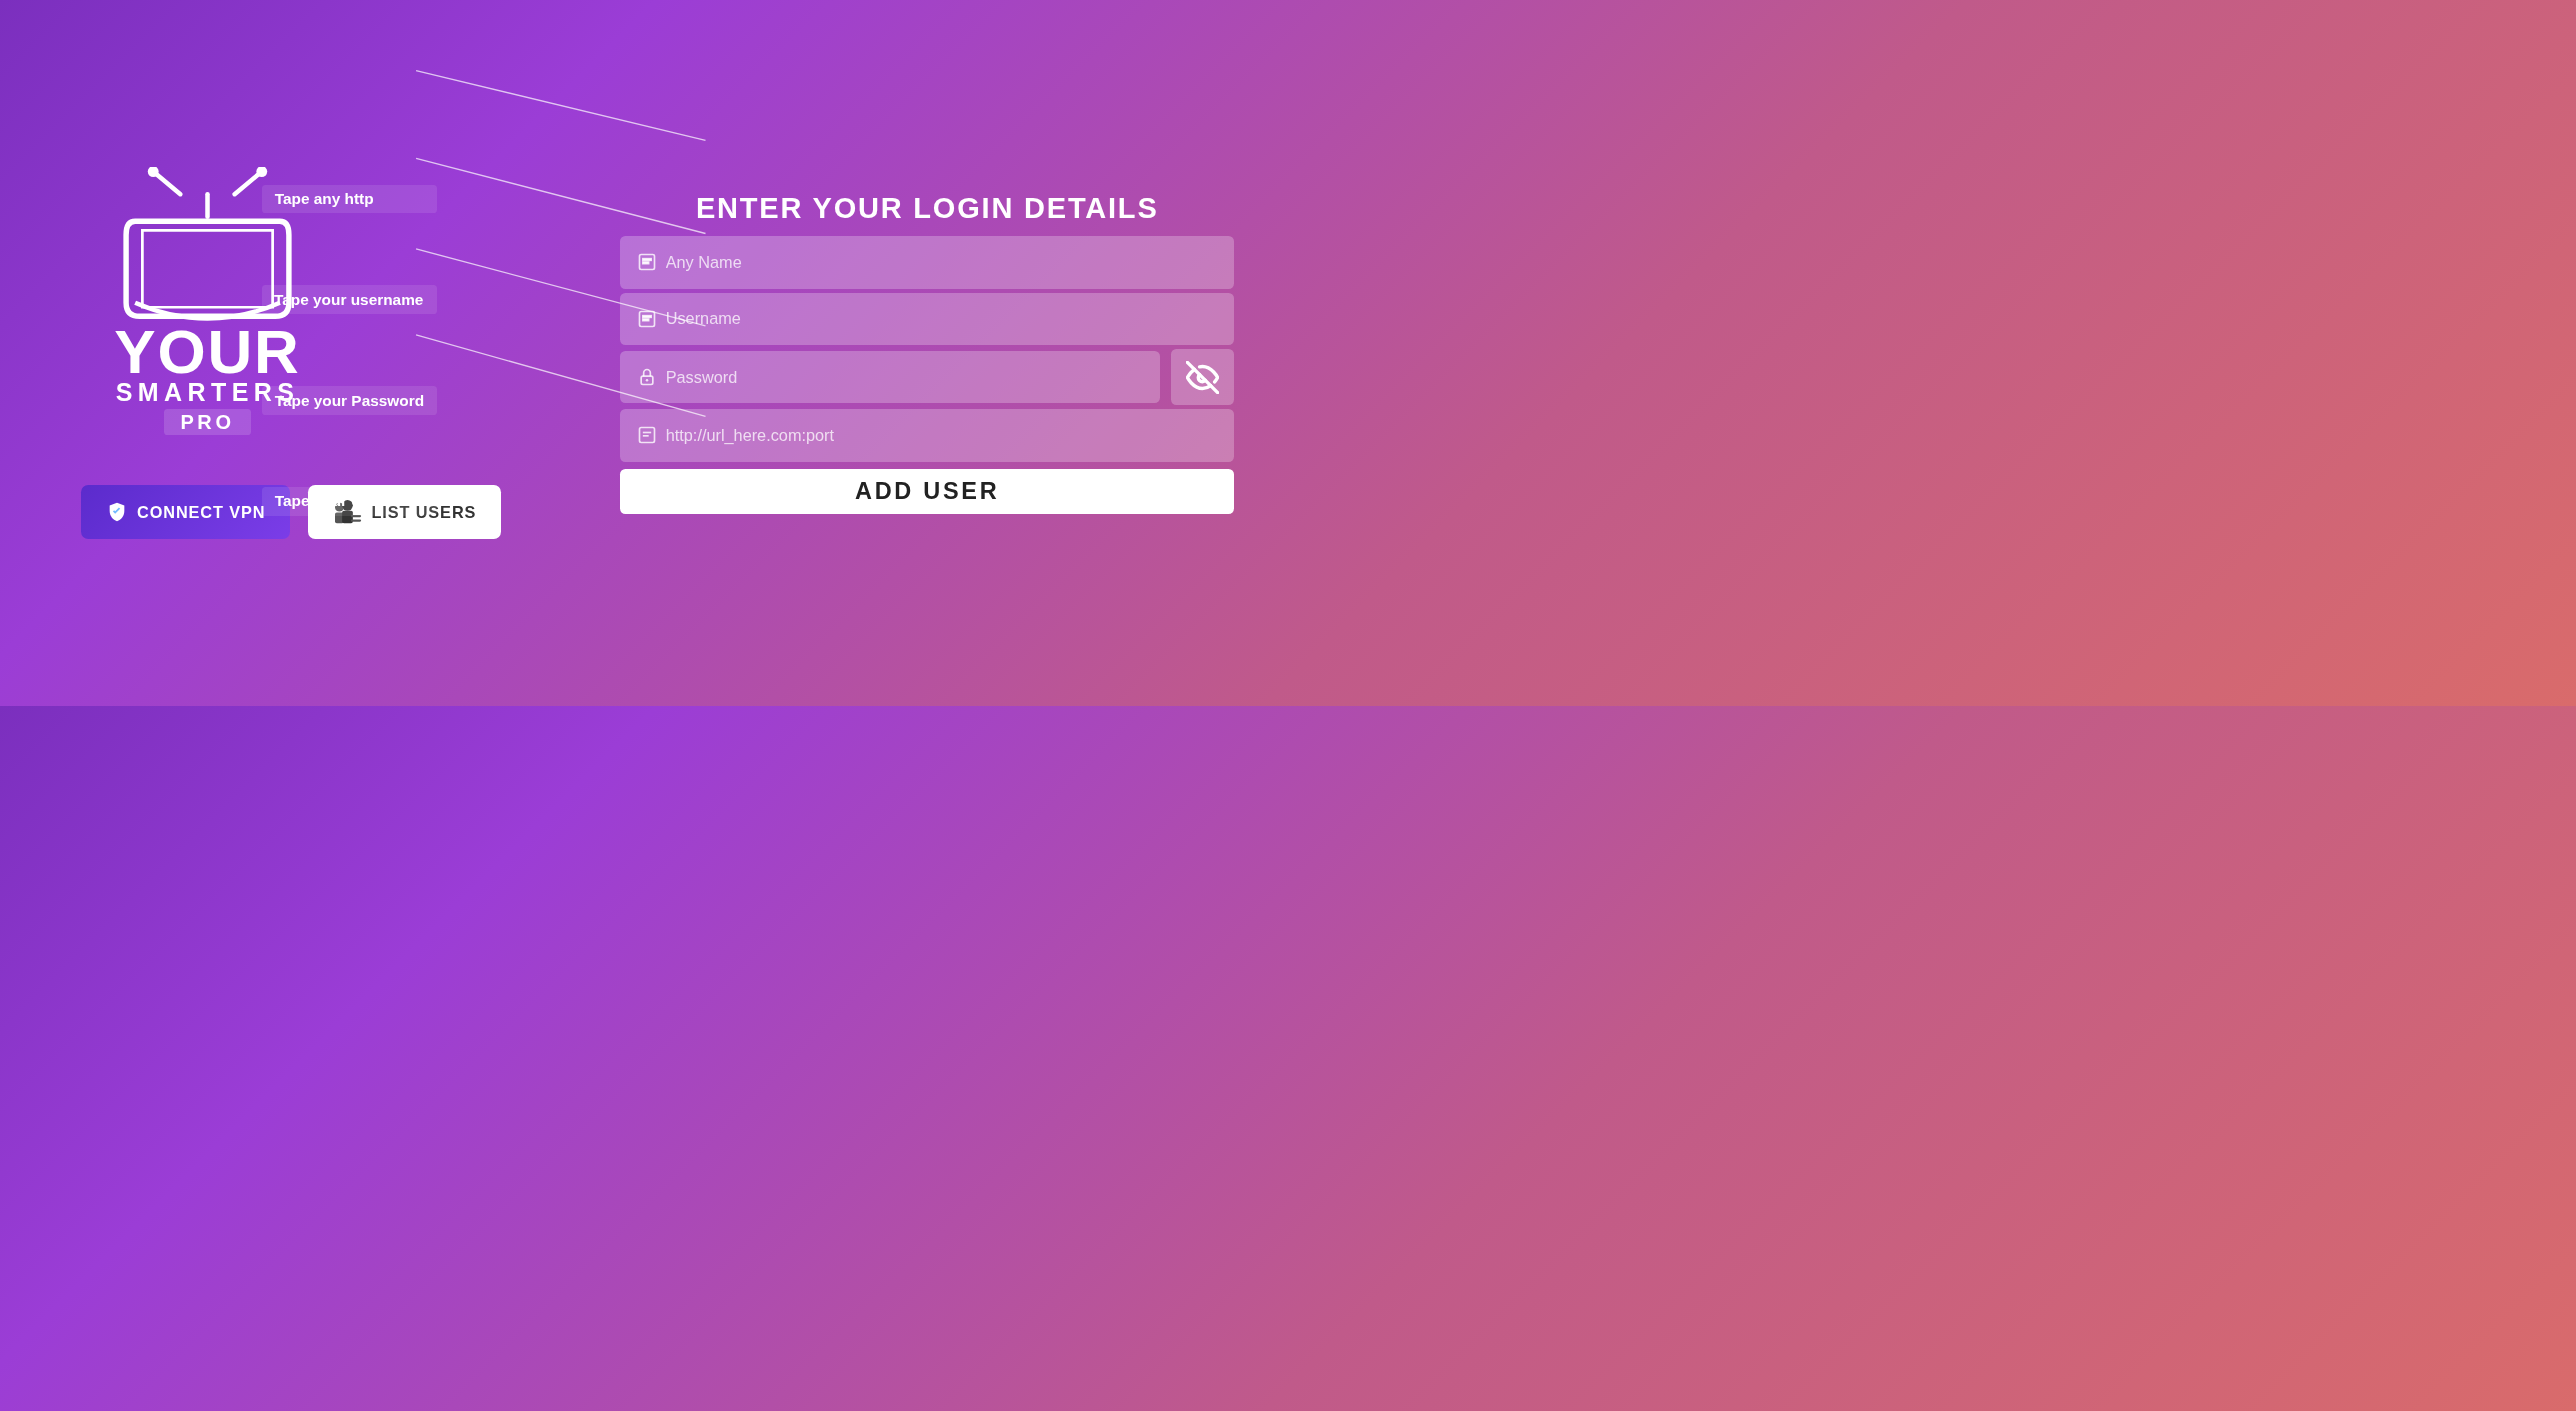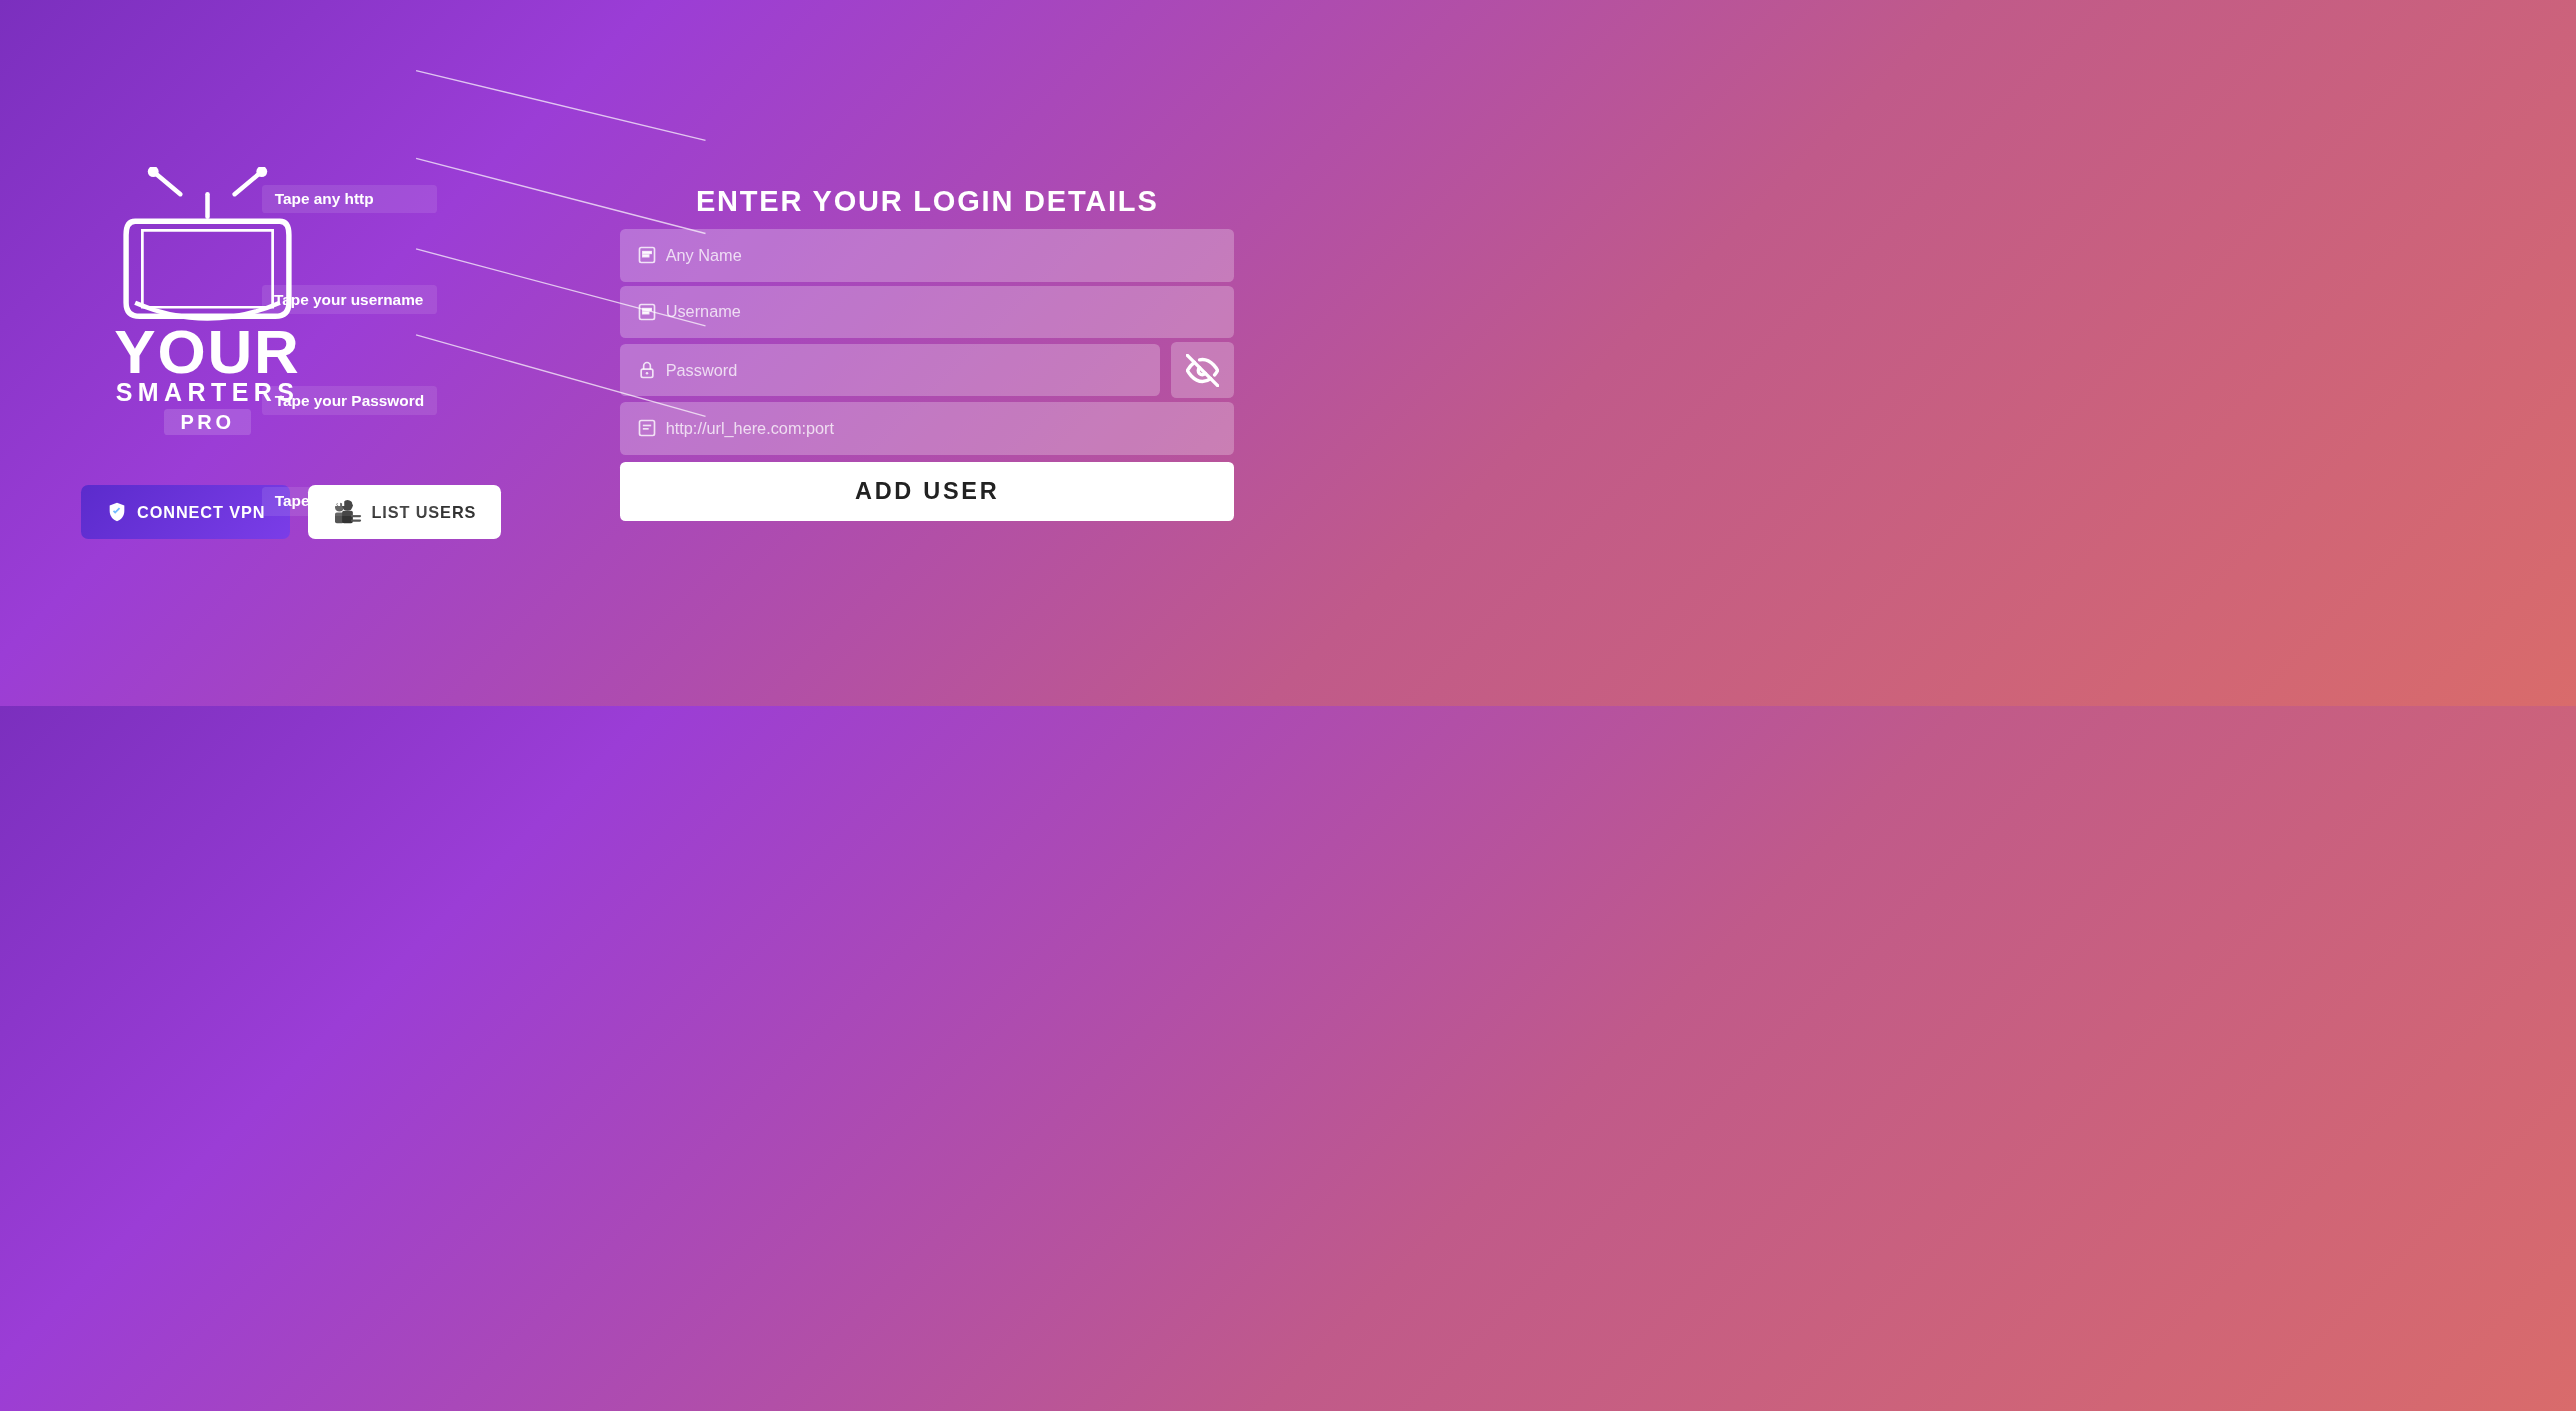--- a/index.html
+++ b/index.html
@@ -190,21 +190,21 @@
       width: 33px;
       height: 33px;
       color: white;
     }
 
     .btn-add-user {
       background: white;
       color: #222;
       border: none;
       border-radius: 5.4px;
-      padding: 16px;
+      padding: 9px;
       font-size: 23.5px;
       font-weight: 900;
       letter-spacing: 2.7px;
       cursor: pointer;
       width: 100%;
       margin-top: 3.6px;
     }
 
     
     .lines-svg {

